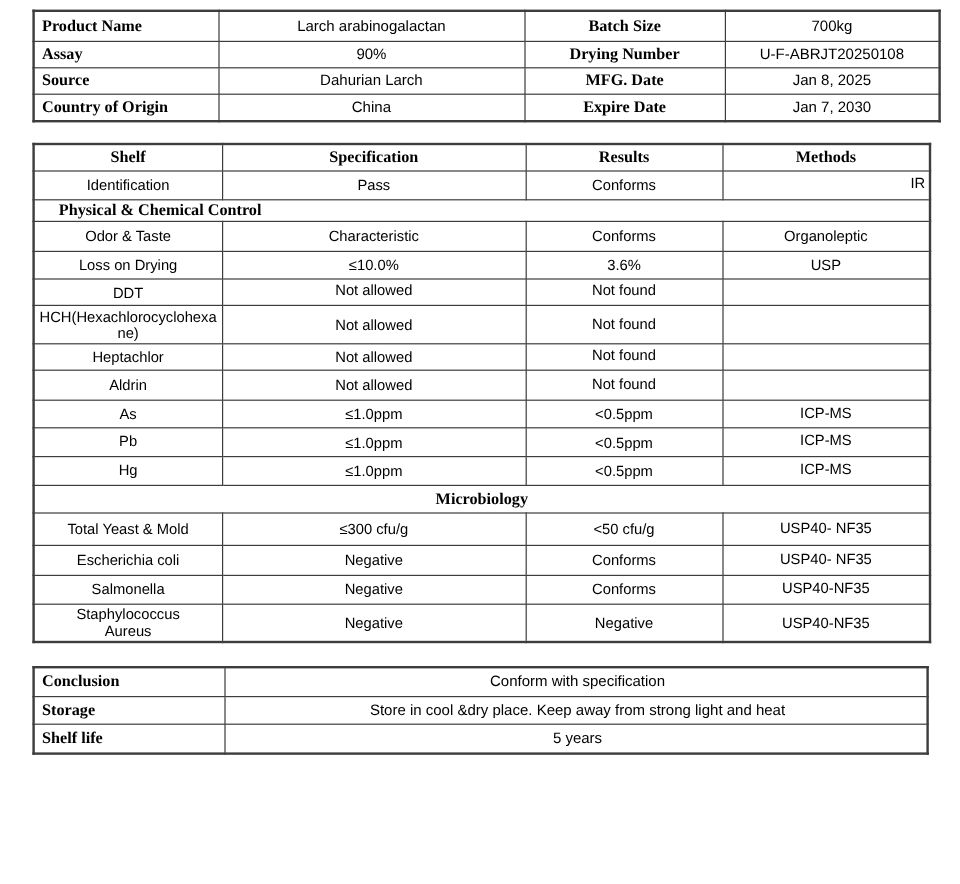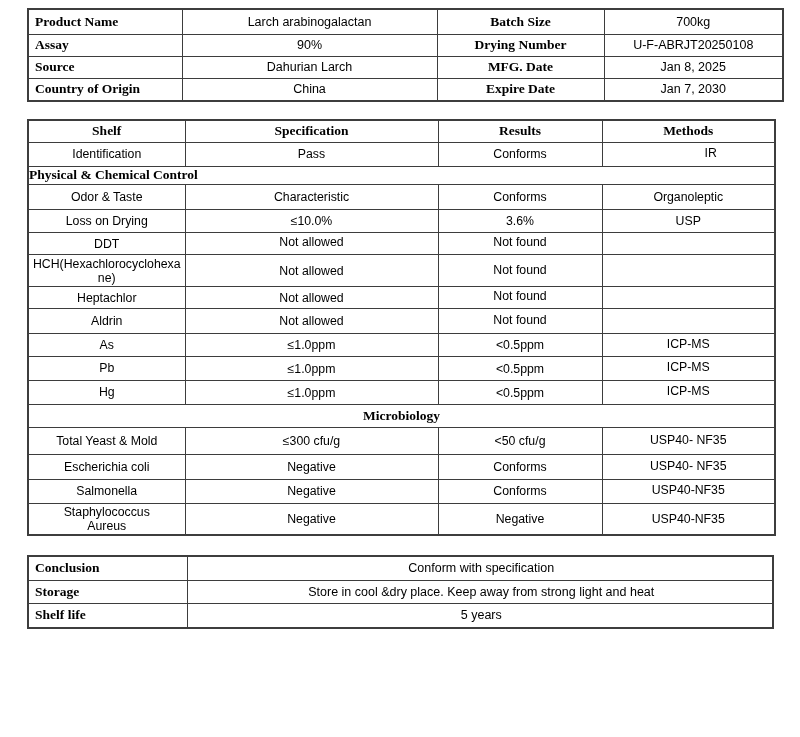--- a/index.html
+++ b/index.html
@@ -11,21 +11,21 @@
   
   .lbl{font-family:"Liberation Serif",serif;font-weight:bold;font-size:13.5px;text-align:left;padding:1px 2px 1px 6px;}
   .lbl.ctr{text-align:center;padding-left:2px;}
   
   .val{font-size:12.5px;text-align:center;padding:1px 2px;}
   .val.left{text-align:center;padding-left:5px;}
   
   .hdr td{font-family:"Liberation Serif",serif;font-weight:bold;font-size:13.5px;text-align:center;}
   .cell{font-size:12.3px;text-align:center;padding:1px 3px;overflow-wrap:anywhere;}
   .sec{font-family:"Liberation Serif",serif;font-weight:bold;font-size:13.5px;padding:0 3px;}
-  .sec.left{text-align:left;padding-left:0;}
+  .sec.left{text-align:left;padding-left:20px;}
   .sec.ctr{text-align:center;}
   .vt{vertical-align:top;padding-top:2px;}
   .vb{vertical-align:bottom;padding-bottom:3px;}
   .narrow{display:inline-block;max-width:104px;text-align:center;}
   .gap1{height:17px;}
   .gap2{height:19px;}
 </style>
 </head>
 <body>
 
@@ -79,21 +79,21 @@
         <tr class="hdr" style="height:22px">
       <td>Shelf</td>
       <td>Specification</td>
       <td>Results</td>
       <td>Methods</td>
     </tr>
     <tr style="height:24px">
       <td class="cell">Identification</td>
       <td class="cell">Pass</td>
       <td class="cell">Conforms</td>
-      <td class="cell vb" style="text-align:center;padding-left:48px;">IR</td>
+      <td class="cell vb" style="text-align:right;padding-left:48px;">IR</td>
     </tr>
     <tr style="height:18px">
       <td class="sec left" colspan="4">Physical &amp; Chemical Control</td>
     </tr>
     <tr style="height:25px">
       <td class="cell">Odor &amp; Taste</td>
       <td class="cell">Characteristic</td>
       <td class="cell">Conforms</td>
       <td class="cell">Organoleptic</td>
     </tr>

